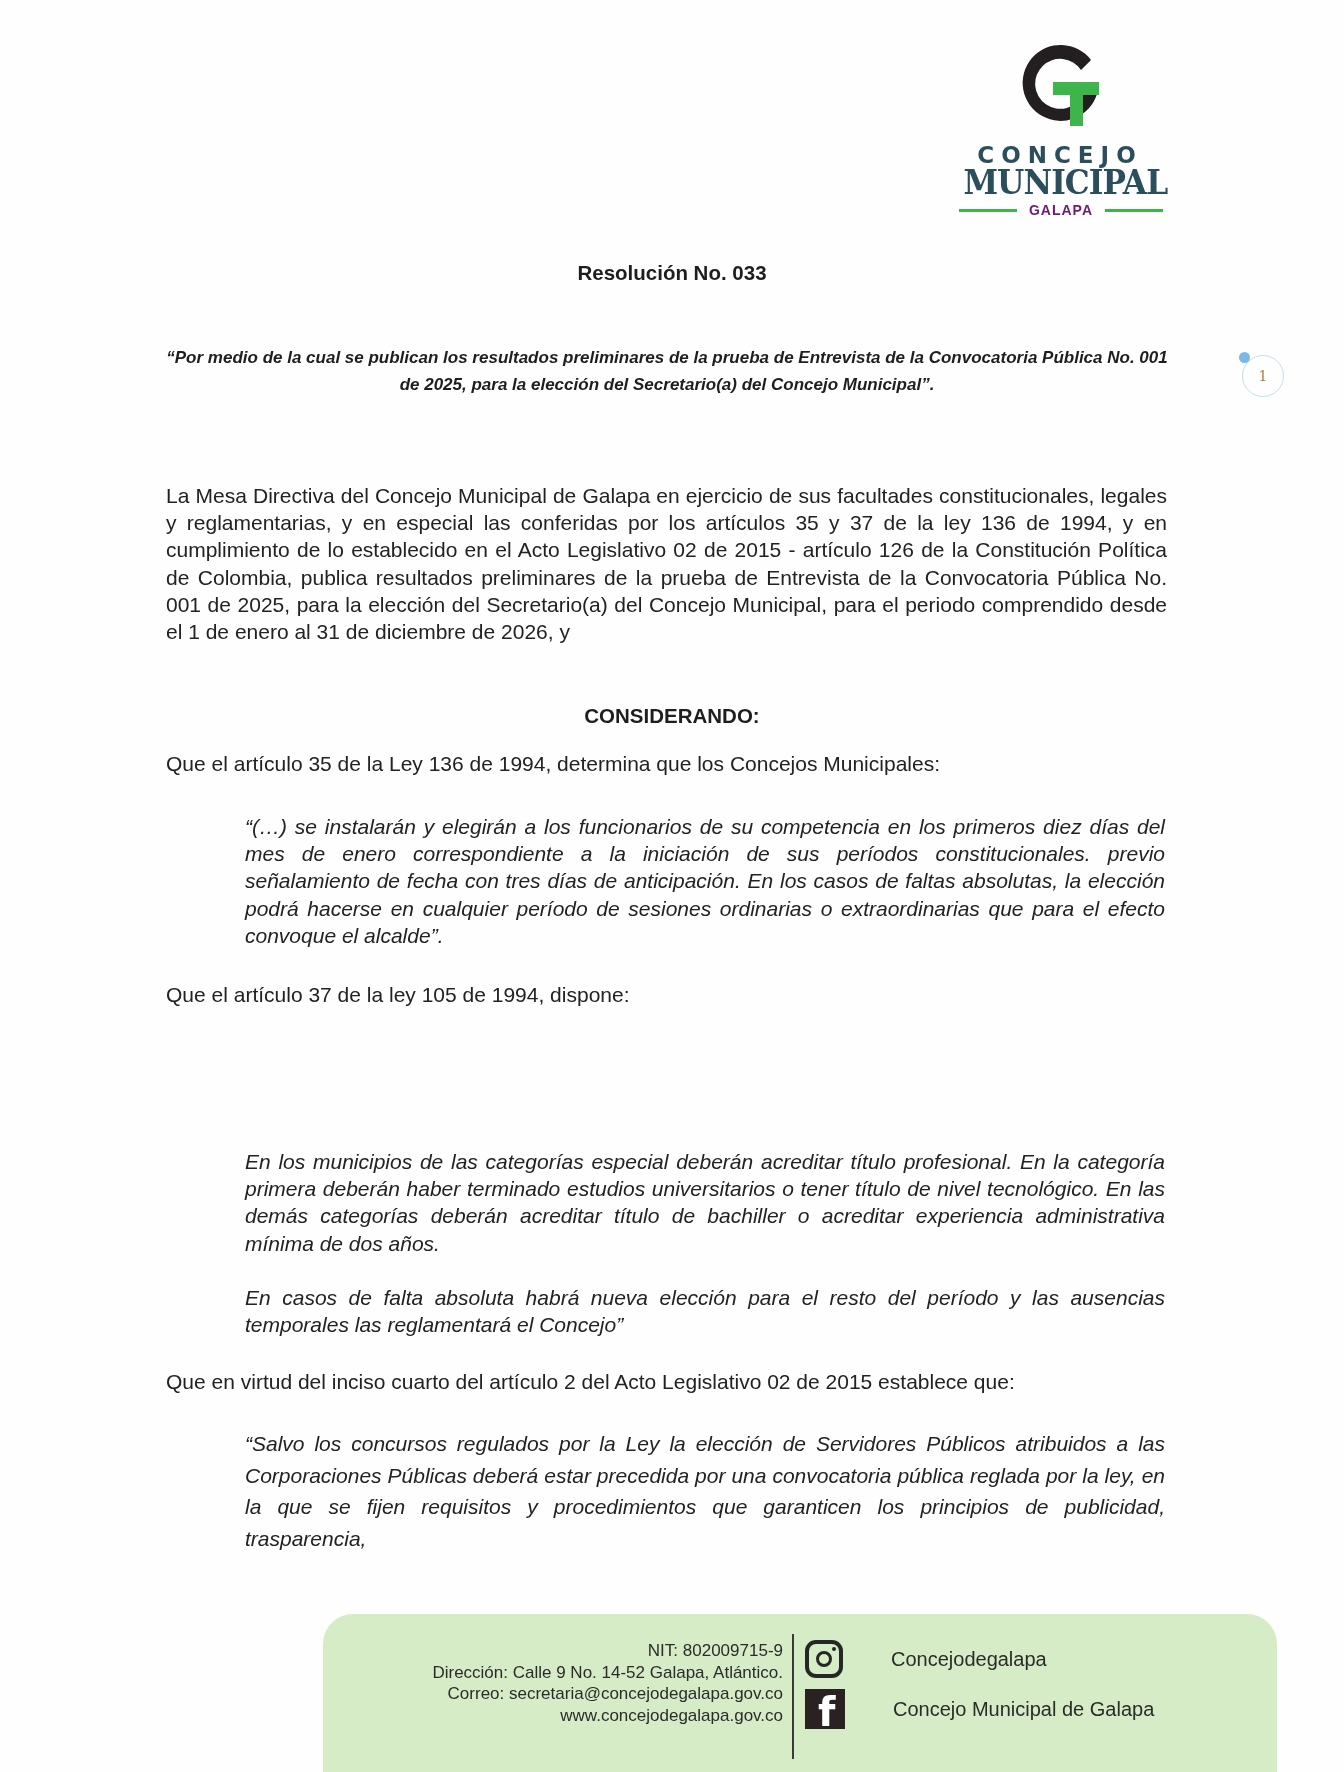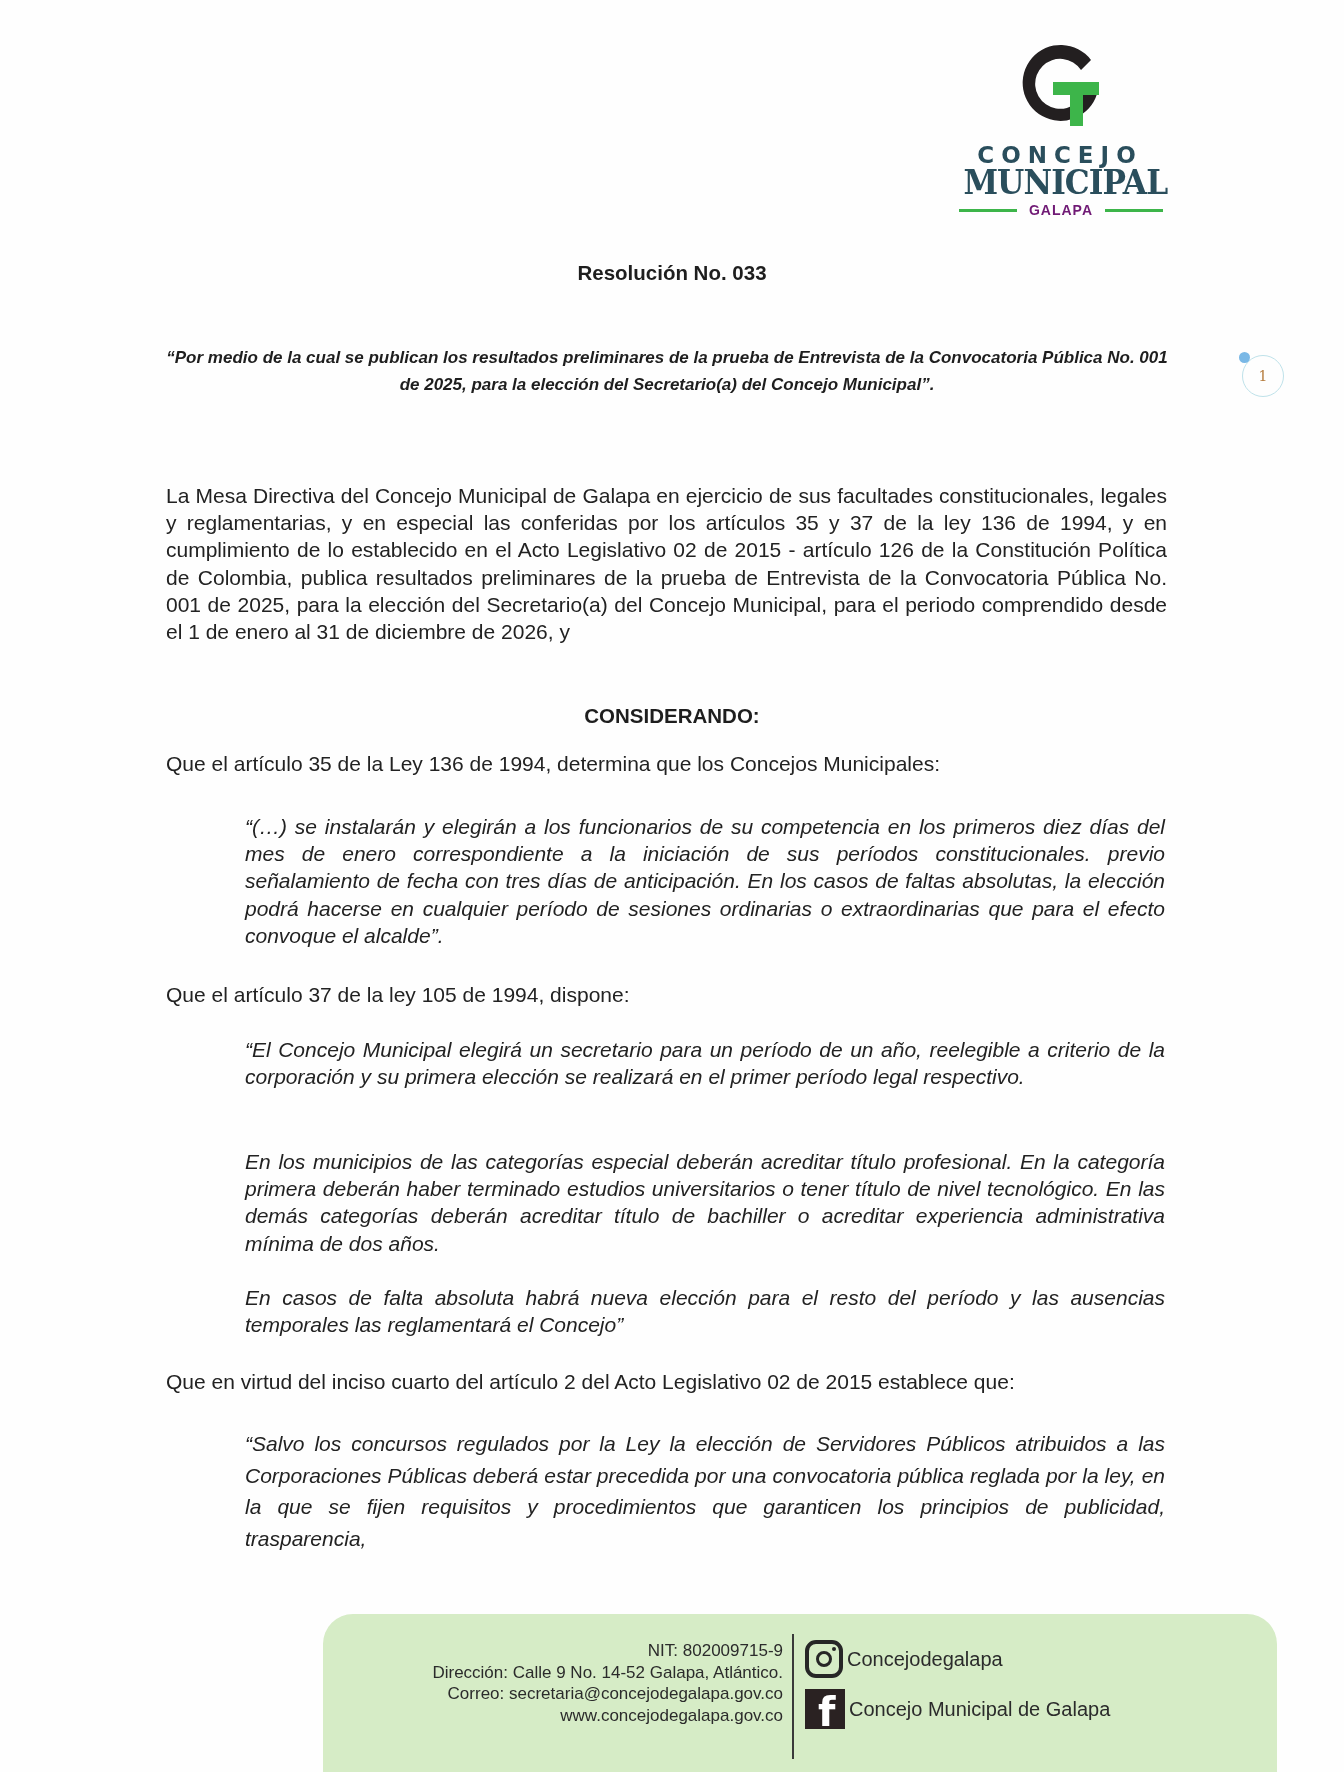--- a/index.html
+++ b/index.html
@@ -173,20 +173,21 @@
     }
     .footer-right {
       position: absolute;
       left: 482px; top: 22px;
       width: 440px;
     }
     .social-row {
       display: flex; align-items: center;
       height: 46px;
       margin-bottom: 4px;
+      gap: 44px;
     }
     .social-row span.label {
       font-size: 20px;
       color: #2b2b2b;
       margin-left: 4px;
     }
     .ig-icon {
       width: 38px; height: 38px;
       border: 4px solid #262626;
       border-radius: 11px;
@@ -255,21 +256,20 @@
   <div class="title-quote">“Por medio de la cual se publican los resultados preliminares de la prueba de Entrevista de la Convocatoria Pública No. 001 de 2025, para la elección del Secretario(a) del Concejo Municipal”.</div>
 
   <div class="para intro">La Mesa Directiva del Concejo Municipal de Galapa en ejercicio de sus facultades constitucionales, legales y reglamentarias, y en especial las conferidas por los artículos 35 y 37 de la ley 136 de 1994, y en cumplimiento de lo establecido en el Acto Legislativo 02 de 2015 - artículo 126 de la Constitución Política de Colombia, publica resultados preliminares de la prueba de Entrevista de la Convocatoria Pública No. 001 de 2025, para la elección del Secretario(a) del Concejo Municipal, para el periodo comprendido desde el 1 de enero al 31 de diciembre de 2026, y</div>
 
   <div class="considerando">CONSIDERANDO:</div>
 
   <div class="para lead lead-1">Que el artículo 35 de la Ley 136 de 1994, determina que los Concejos Municipales:</div>
   <div class="quote quote-1">“(…) se instalarán y elegirán a los funcionarios de su competencia en los primeros diez días del mes de enero correspondiente a la iniciación de sus períodos constitucionales. previo señalamiento de fecha con tres días de anticipación. En los casos de faltas absolutas, la elección podrá hacerse en cualquier período de sesiones ordinarias o extraordinarias que para el efecto convoque el alcalde”.</div>
 
   <div class="para lead lead-2">Que el artículo 37 de la ley 105 de 1994, dispone:</div>
-  <div class="quote quote-2a">“El Concejo Municipal elegirá un secretario para un período de un año, reelegible a criterio de la corporación y su primera elección se realizará en el primer período legal respectivo.</div>
   <div class="quote quote-2b">En los municipios de las categorías especial deberán acreditar título profesional. En la categoría primera deberán haber terminado estudios universitarios o tener título de nivel tecnológico. En las demás categorías deberán acreditar título de bachiller o acreditar experiencia administrativa mínima de dos años.</div>
   <div class="quote quote-2c">En casos de falta absoluta habrá nueva elección para el resto del período y las ausencias temporales las reglamentará el Concejo”</div>
 
   <div class="para lead lead-3">Que en virtud del inciso cuarto del artículo 2 del Acto Legislativo 02 de 2015 establece que:</div>
   <div class="quote quote-3">“Salvo los concursos regulados por la Ley la elección de Servidores Públicos atribuidos a las Corporaciones Públicas deberá estar precedida por una convocatoria pública reglada por la ley, en la que se fijen requisitos y procedimientos que garanticen los principios de publicidad, trasparencia,</div>
 
   <div class="footer">
     <div class="footer-left">
       <div>NIT: 802009715-9</div>
       <div>Dirección: Calle 9 No. 14-52 Galapa, Atlántico.</div>

